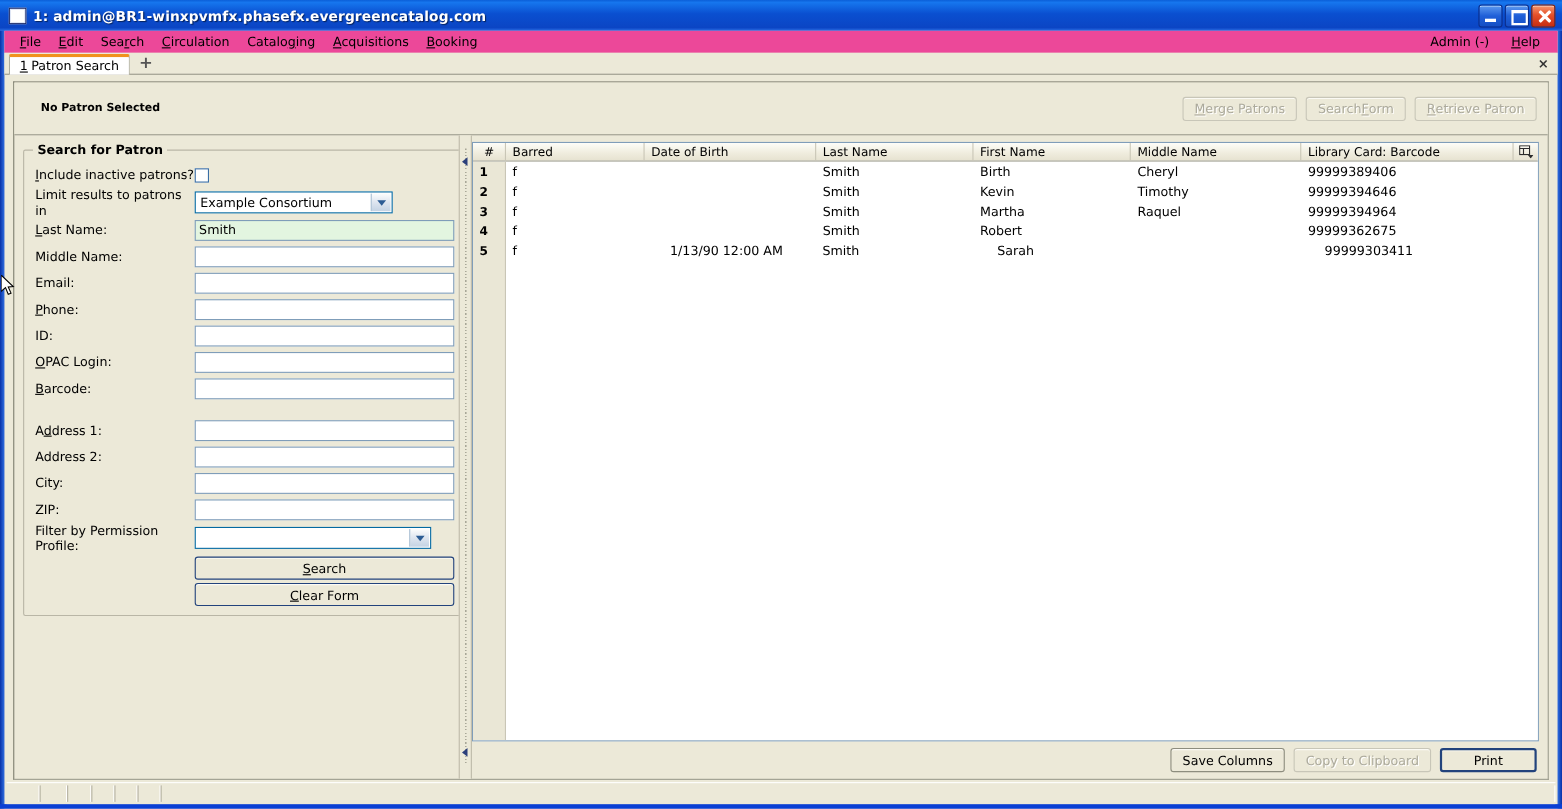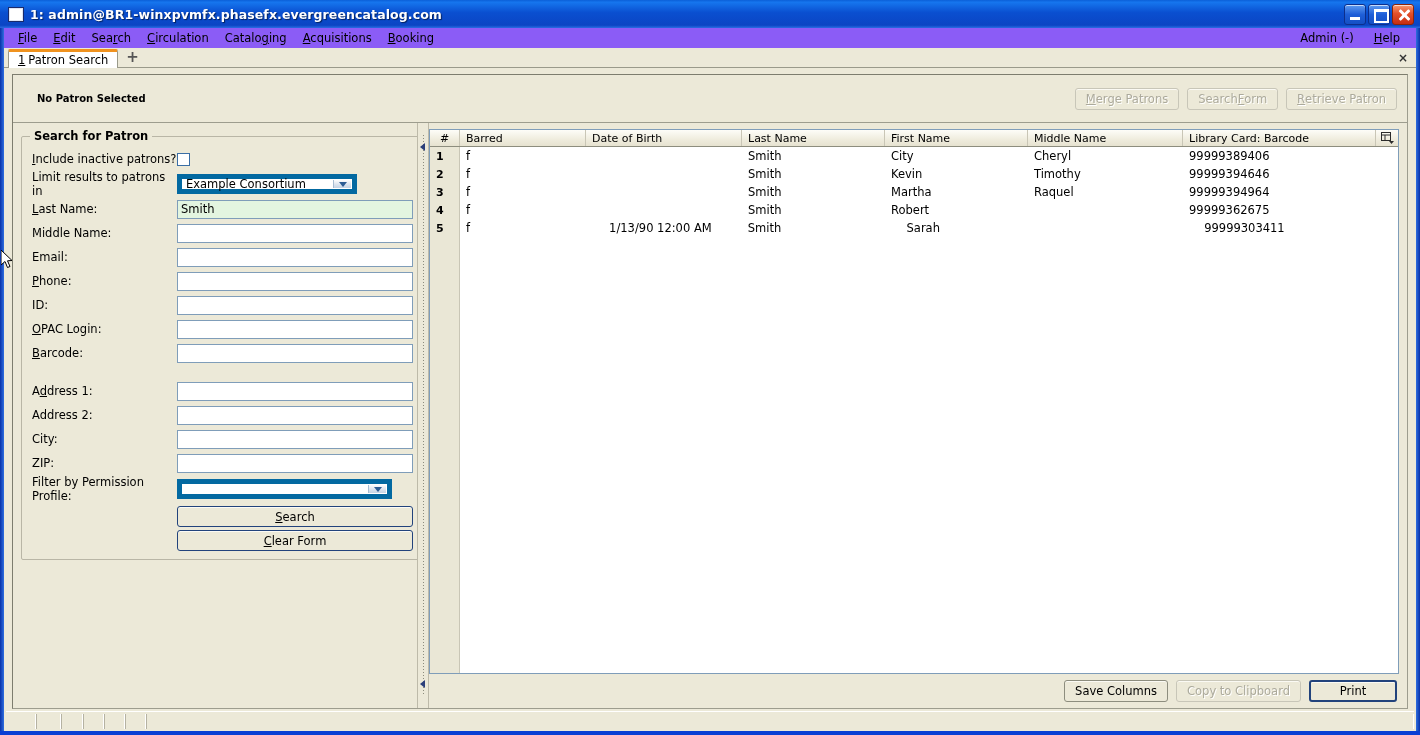--- a/index.html
+++ b/index.html
@@ -64,21 +64,21 @@
   .tbtn.close::after  { transform:rotate(-45deg); }
 
   
   #client {
     position:absolute; left:4px; top:28px; width:1412px; height:703px;
     background:#ece9d8; display:flex; flex-direction:column;
   }
 
   
   #menubar {
-    height:20px; background:#8b5cf6; display:flex; align-items:center;
+    height:20px; background:#ec4899; display:flex; align-items:center;
     padding:0 6px; font-size:11.5px; color:#000;
   }
   .menu-item { padding:2px 8px; cursor:default; white-space:nowrap; }
   #menubar .spacer { flex:1; }
   .menu-right { padding:2px 10px; white-space:nowrap; }
   u { text-decoration:underline; }
 
   
   #tabstrip {
     height:20px; background:#ece9d8; display:flex; align-items:flex-end;
@@ -147,21 +147,21 @@
     display:flex; align-items:center; height:24px;
   }
   .field-label { width:145px; font-size:11.5px; color:#000; }
   .txt {
     width:236px; height:19px; border:1px solid #7f9db9; background:#fff;
     font-size:11.5px; font-family:inherit; padding:1px 3px; outline:none;
   }
   .txt.filled { background:#e3f5e0; }
   .txt.focused { border:1px solid #7f9db9; }
   .combo {
-    width:180px; height:20px; border:5px solid #0369a1; background:#fff;
+    width:180px; height:20px; border:1px solid #0369a1; background:#fff;
     display:flex; align-items:center; font-size:11.5px; padding-left:4px;
     position:relative; cursor:pointer;
   }
   .combo.wide { width:215px; }
   .combo .arrow {
     position:absolute; right:1px; top:1px; bottom:1px; width:18px;
     background:linear-gradient(to bottom,#fdfdfd,#dfe6f0 48%,#c4d3e4);
     border-left:1px solid #a6bcd2; display:flex; align-items:center; justify-content:center;
   }
   .combo .arrow::after {
@@ -417,21 +417,21 @@
             </div>
 
             <div id="grid-body">
               <div id="numcol"></div>
               <div id="rows">
                   <div class="row">
                     <div class="cell num" style="width: 30px; padding-left: 6px;">1</div>
                     <div class="cell" style="width: 126px;">f</div>
                     <div class="cell dob" style="width: 156px;"></div>
                     <div class="cell" style="width: 143px;">Smith</div>
-                    <div class="cell" style="width: 143px;">City</div>
+                    <div class="cell" style="width: 143px;">Birth</div>
                     <div class="cell" style="width: 155px;">Cheryl</div>
                     <div class="cell" style="width: 200px;">99999389406</div>
                   </div>
                   <div class="row">
                     <div class="cell num" style="width: 30px; padding-left: 6px;">2</div>
                     <div class="cell" style="width: 126px;">f</div>
                     <div class="cell dob" style="width: 156px;"></div>
                     <div class="cell" style="width: 143px;">Smith</div>
                     <div class="cell" style="width: 143px;">Kevin</div>
                     <div class="cell" style="width: 155px;">Timothy</div>

